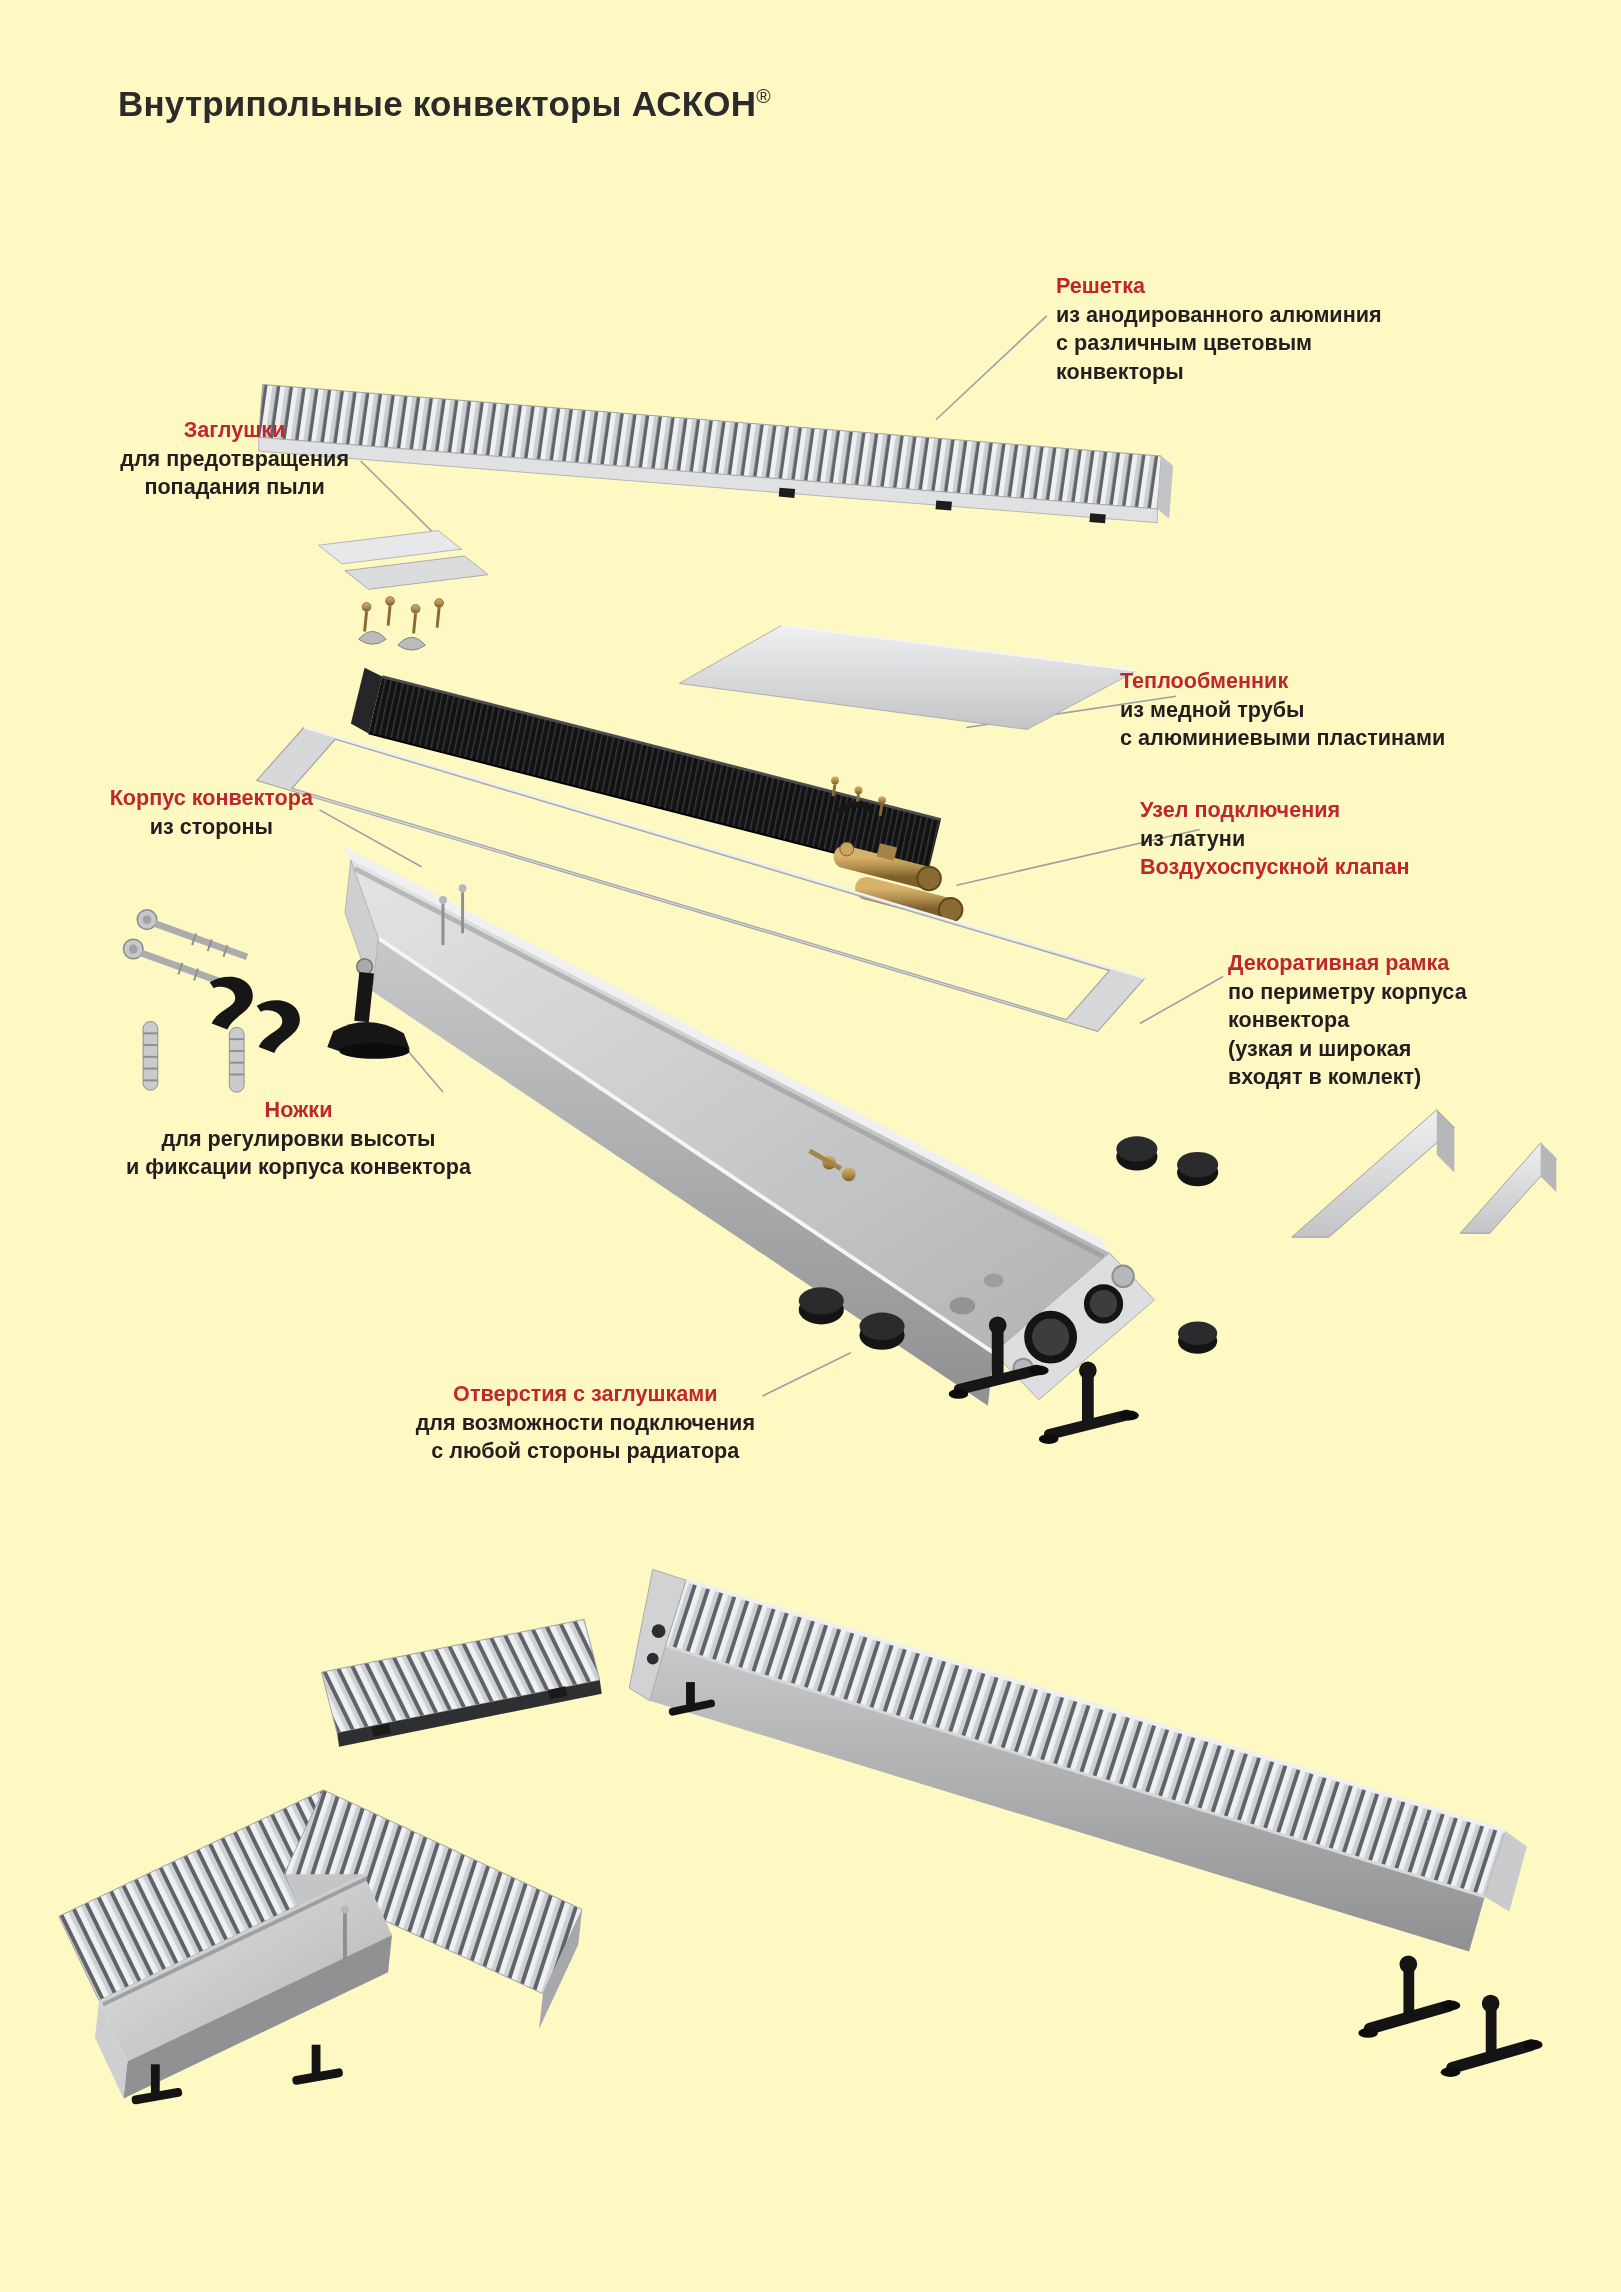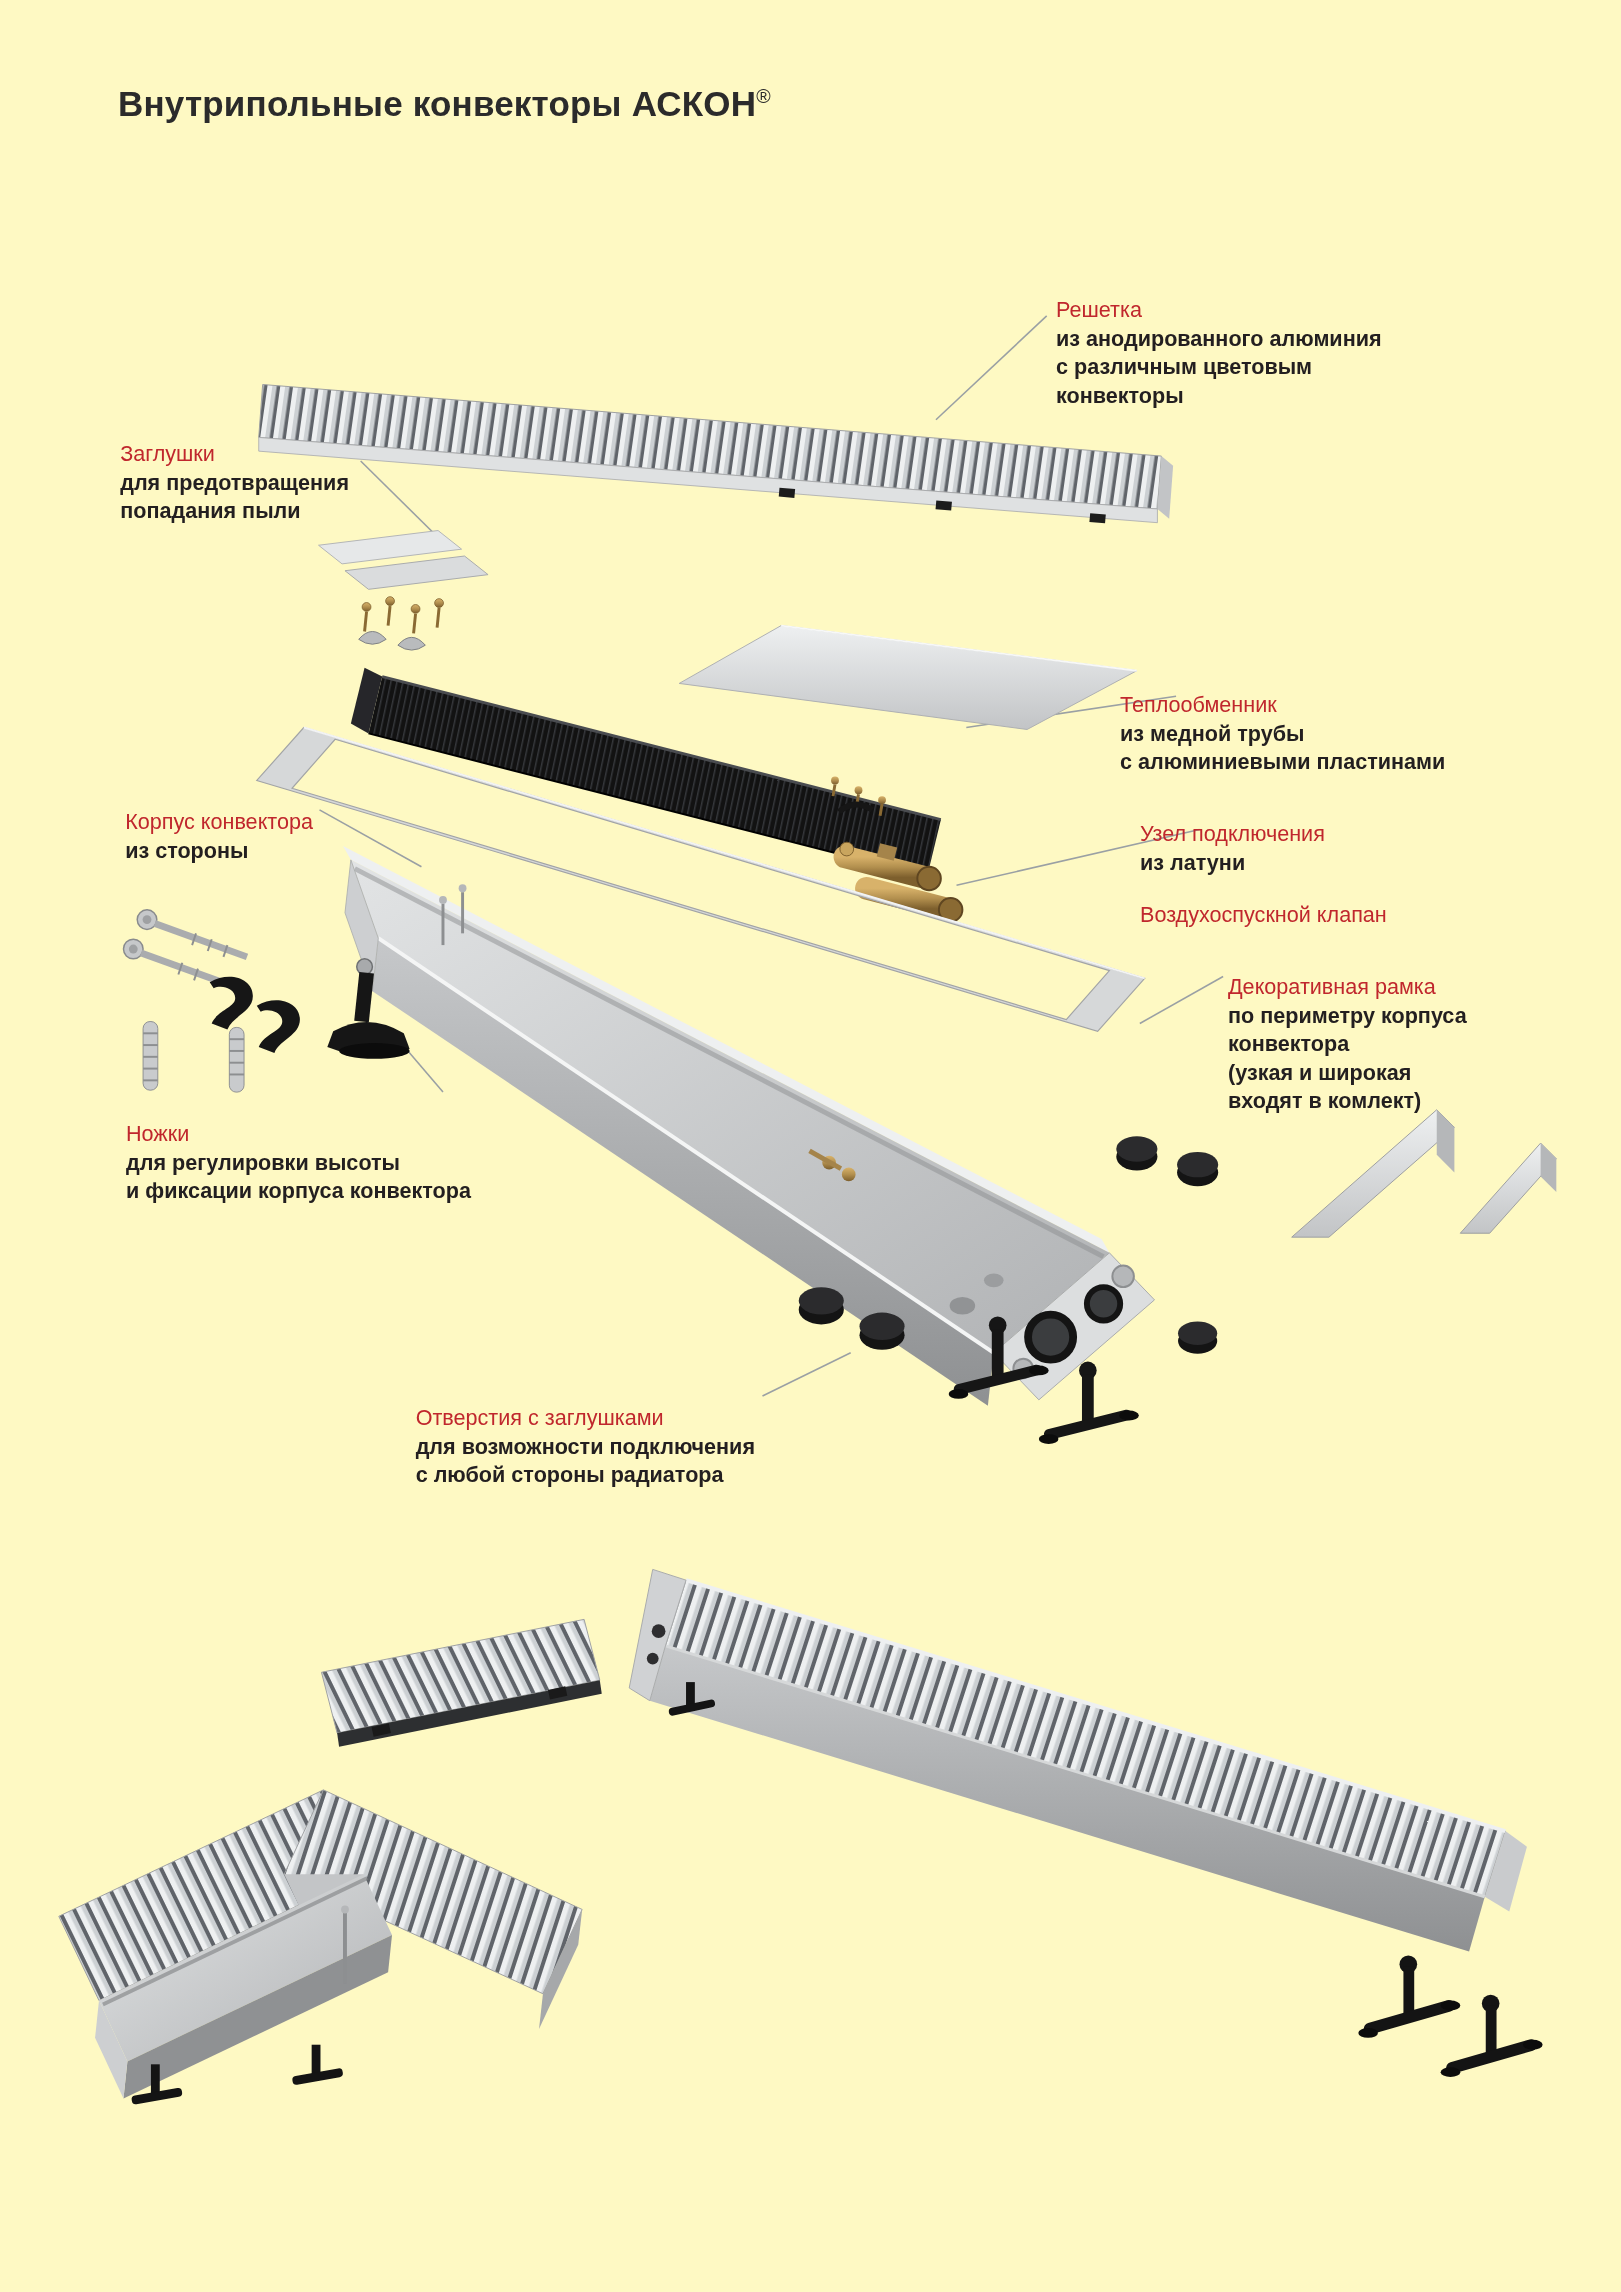--- a/index.html
+++ b/index.html
@@ -7,23 +7,23 @@
     position:relative;width:1621px;height:2293px;background:#fef9c3;
     font-family:"Liberation Sans",sans-serif;color:#231f20;overflow:hidden;
   }
   .art{position:absolute;left:0;top:0;}
   .title{
     position:absolute;left:118px;top:84px;font-size:35px;font-weight:700;
     color:#2b2b2b;letter-spacing:0.2px;white-space:nowrap;
   }
   .title sup{font-size:19.6px;font-weight:400;vertical-align:super;line-height:0;}
   .label{position:absolute;font-size:21.6px;line-height:1.32;white-space:nowrap;}
-  .label .hd{color:#c0272d;font-weight:400;margin-top:24px;}
+  .label .hd{color:#c0272d;font-weight:700;}
   .label .ln{color:#231f20;font-weight:700;}
-  .label.right{text-align:left;}
+  .label.right{text-align:center;}
 </style>
 </head>
 <body>
 
 <div class="canvas">
 
   <svg class="art" width="1621" height="2293" viewBox="0 0 1654 2339">
     <defs>
       <linearGradient id="gAlum" x1="0" y1="0" x2="0" y2="1">
         <stop offset="0" stop-color="#eef0f1"></stop>

